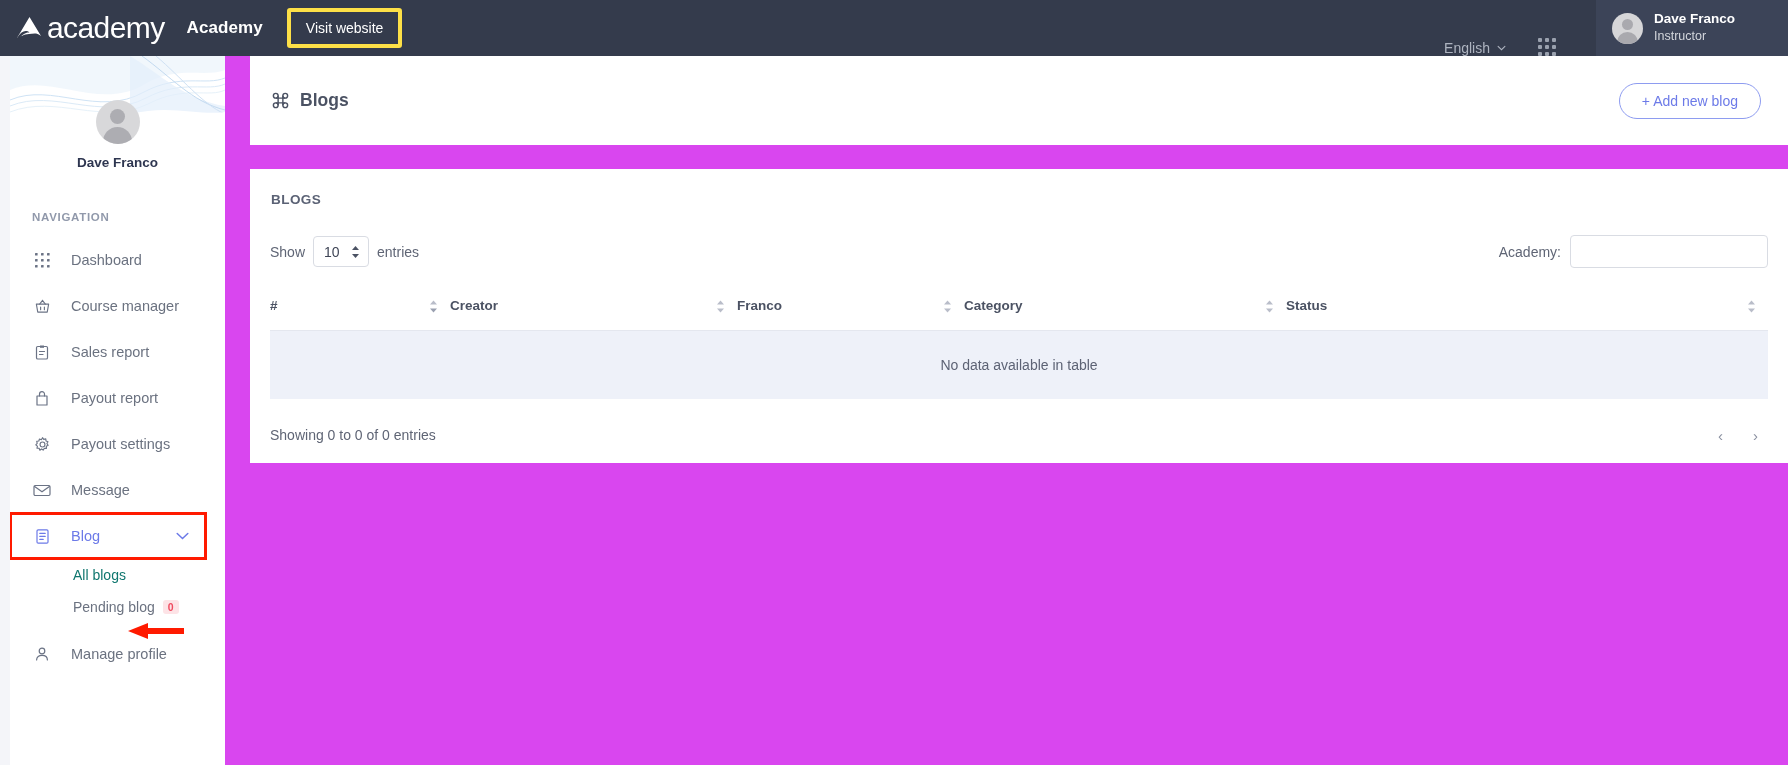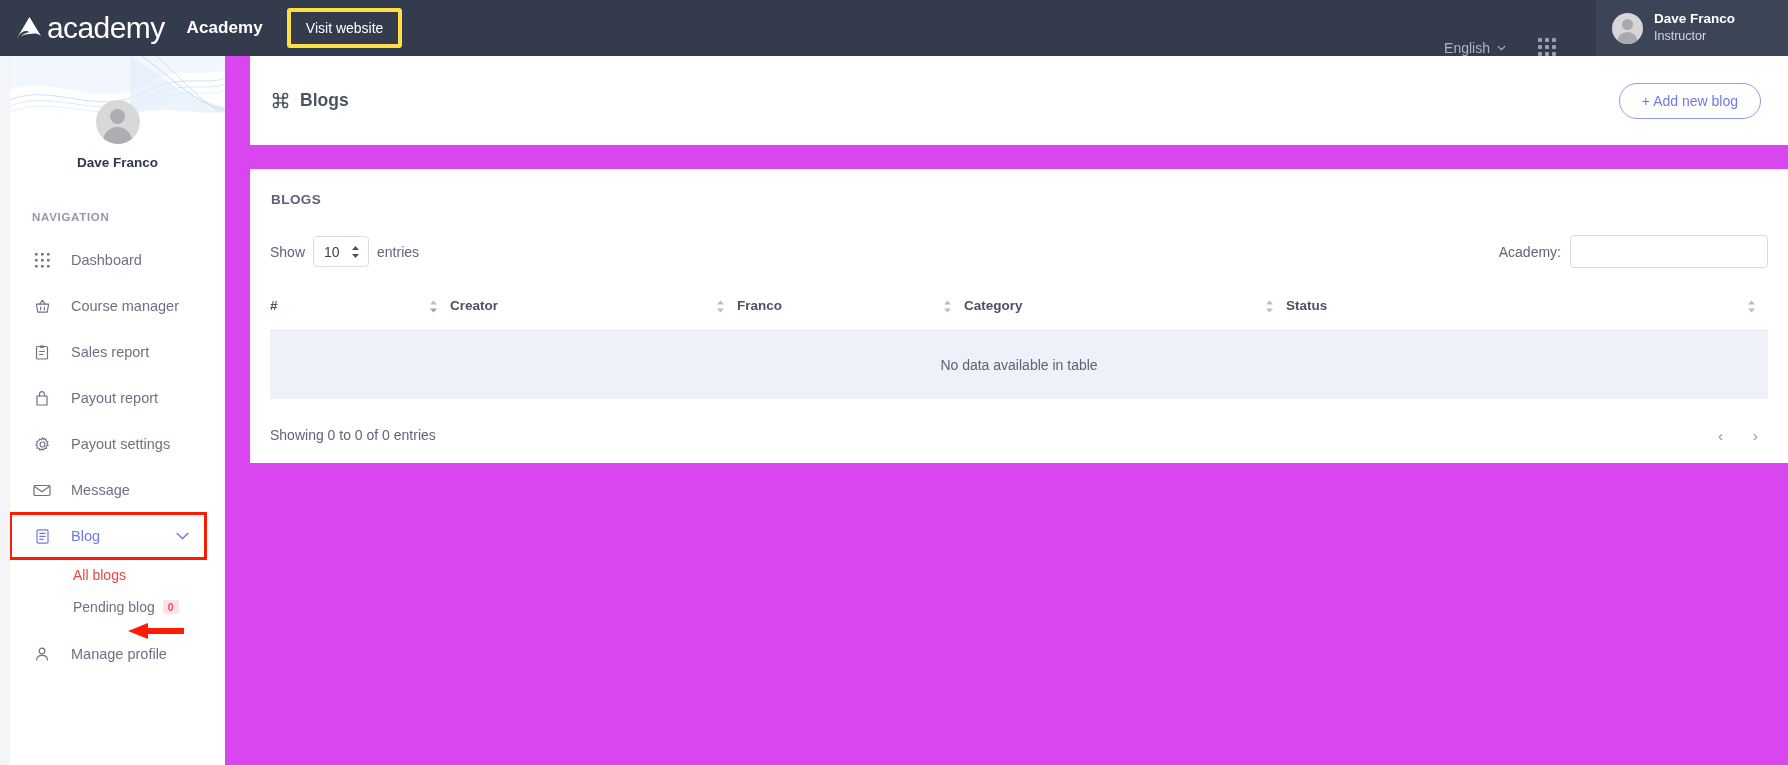--- a/index.html
+++ b/index.html
@@ -117,21 +117,21 @@
     outline: 3px solid #ff1a00;
     outline-offset: -2px;
     width: 196px;
   }
   .nav-chev { margin-left: auto; margin-right: 17px; color: #6c7ae8; display: flex; }
   .sub-item {
     display: flex; align-items: center;
     height: 32px; padding-left: 63px; cursor: pointer;
     font-size: 14px;
   }
-  .sub-item.sel { color: #ef4444; }
+  .sub-item.sel { color: #0f766e; }
   .sub-item.unsel { color: #6b7280; }
   .badge0 {
     display: inline-block; margin-left: 8px;
     background: #fde3e6; color: #ef4a5f;
     font-size: 10.5px; font-weight: 700;
     border-radius: 3px; padding: 2px 5px; line-height: 1;
   }
   .arrow-annot {
     position: absolute; left: 118px; top: 565px;
     width: 56px; height: 20px;

